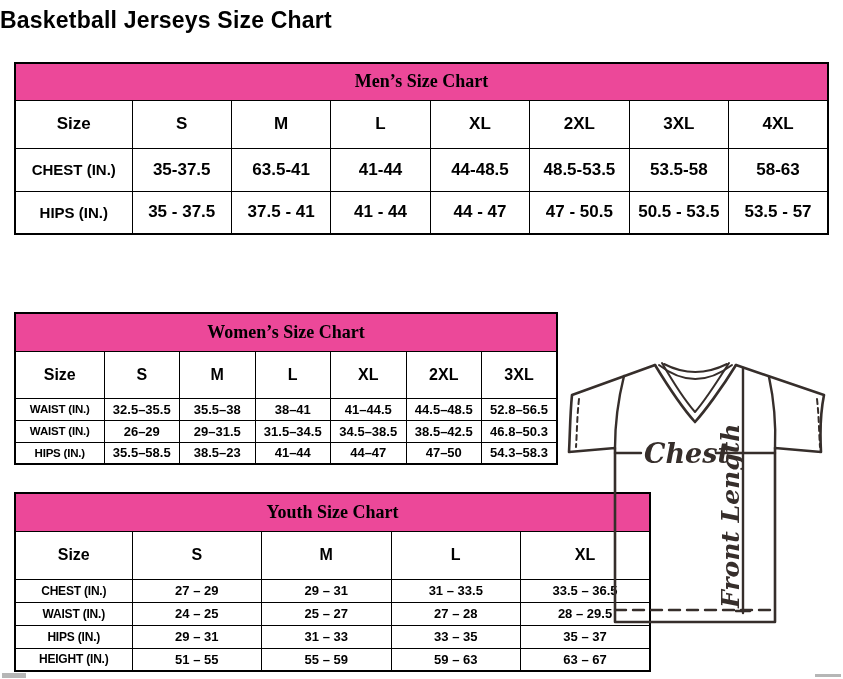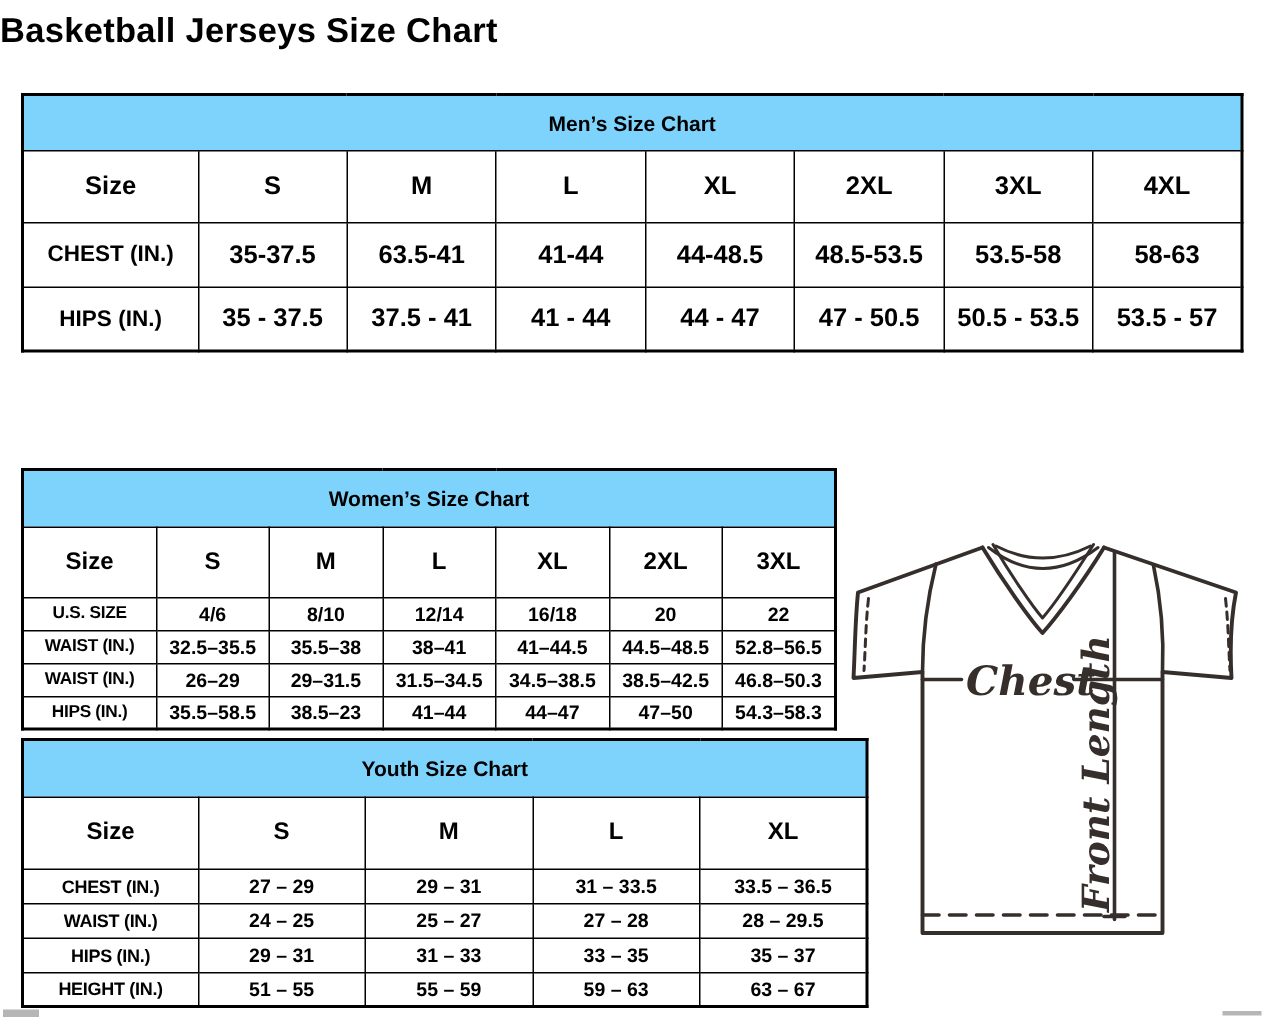--- a/index.html
+++ b/index.html
@@ -13,35 +13,35 @@
   .page-title {
     position: absolute; top: 7px; left: 0; width: 810px;
     font-size: 23px; font-weight: bold;
     letter-spacing: 0.2px;
   }
   table.sz {
     position: absolute; border-collapse: collapse; table-layout: fixed;
     border: 2px solid #000; text-align: center; font-weight: bold;
   }
   table.sz td { border: 1px solid #000; padding: 0; vertical-align: middle; overflow: hidden; white-space: nowrap; }
-  table.sz tr.ttl td { background: #7dd3fc; font-size: 14px; }
+  table.sz tr.ttl td { background: #ec4899; font-size: 18px; font-family: Liberation Serif, serif; }
 
   .mens { left: 14px; top: 62px; width: 815px; font-size: 17px; }
   .mens tr.ttl { height: 37px; }
   .mens tr.ch  { height: 48px; }
   .mens tr.dr  { height: 43px; }
   .mens td.rl  { font-size: 15px; }
 
   .womens { left: 14px; top: 312px; width: 544px; }
   .womens tr.ttl { height: 38px; }
   .womens tr.ch  { height: 47px; font-size: 16px; }
   .womens tr.dr  { height: 22px; font-size: 13px; }
   .womens td.rl  { font-size: 11.5px; letter-spacing: -0.2px; }
 
-  .youth { left: 14px; top: 492px; width: 565px; }
+  .youth { left: 14px; top: 492px; width: 637px; }
   .youth tr.ttl { height: 38px; }
   .youth tr.ch  { height: 48px; font-size: 16px; }
   .youth tr.dr  { height: 23px; font-size: 13px; }
   .youth td.rl  { font-size: 12px; letter-spacing: -0.2px; }
 
   .jersey { position: absolute; left: 558px; top: 360px; }
 
   .sb { position: absolute; background: #b6b6b6; }
   .sb-left  { left: 2px;   top: 673px; width: 24px; height: 5px; }
   .sb-right { left: 815px; top: 674px; width: 26px; height: 3px; }
@@ -116,29 +116,20 @@
   <tr class="ch">
     <td>Size</td>
     <td>S</td>
     <td>M</td>
     <td>L</td>
     <td>XL</td>
     <td>2XL</td>
     <td>3XL</td>
   </tr>
   <tr class="dr">
-    <td class="rl">U.S. SIZE</td>
-    <td>4/6</td>
-    <td>8/10</td>
-    <td>12/14</td>
-    <td>16/18</td>
-    <td>20</td>
-    <td>22</td>
-  </tr>
-  <tr class="dr">
     <td class="rl">WAIST (IN.)</td>
     <td>32.5–35.5</td>
     <td>35.5–38</td>
     <td>38–41</td>
     <td>41–44.5</td>
     <td>44.5–48.5</td>
     <td>52.8–56.5</td>
   </tr>
   <tr class="dr">
     <td class="rl">WAIST (IN.)</td>

